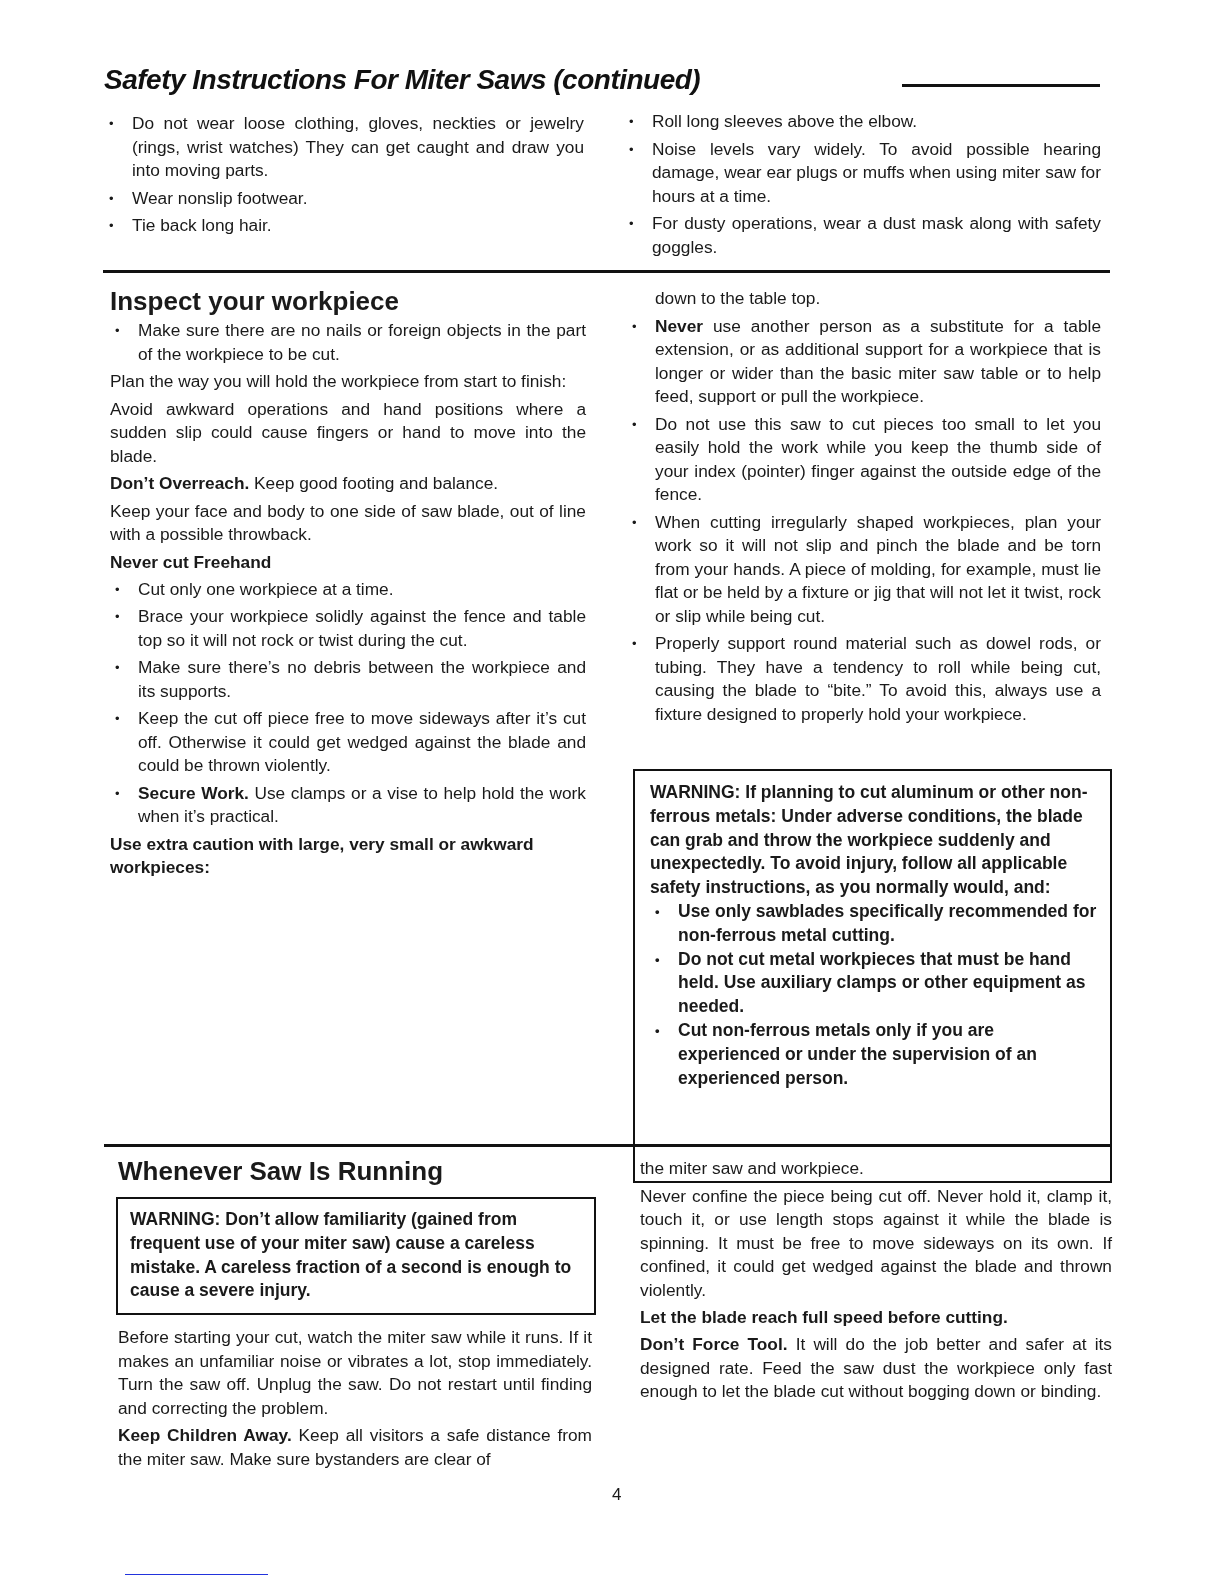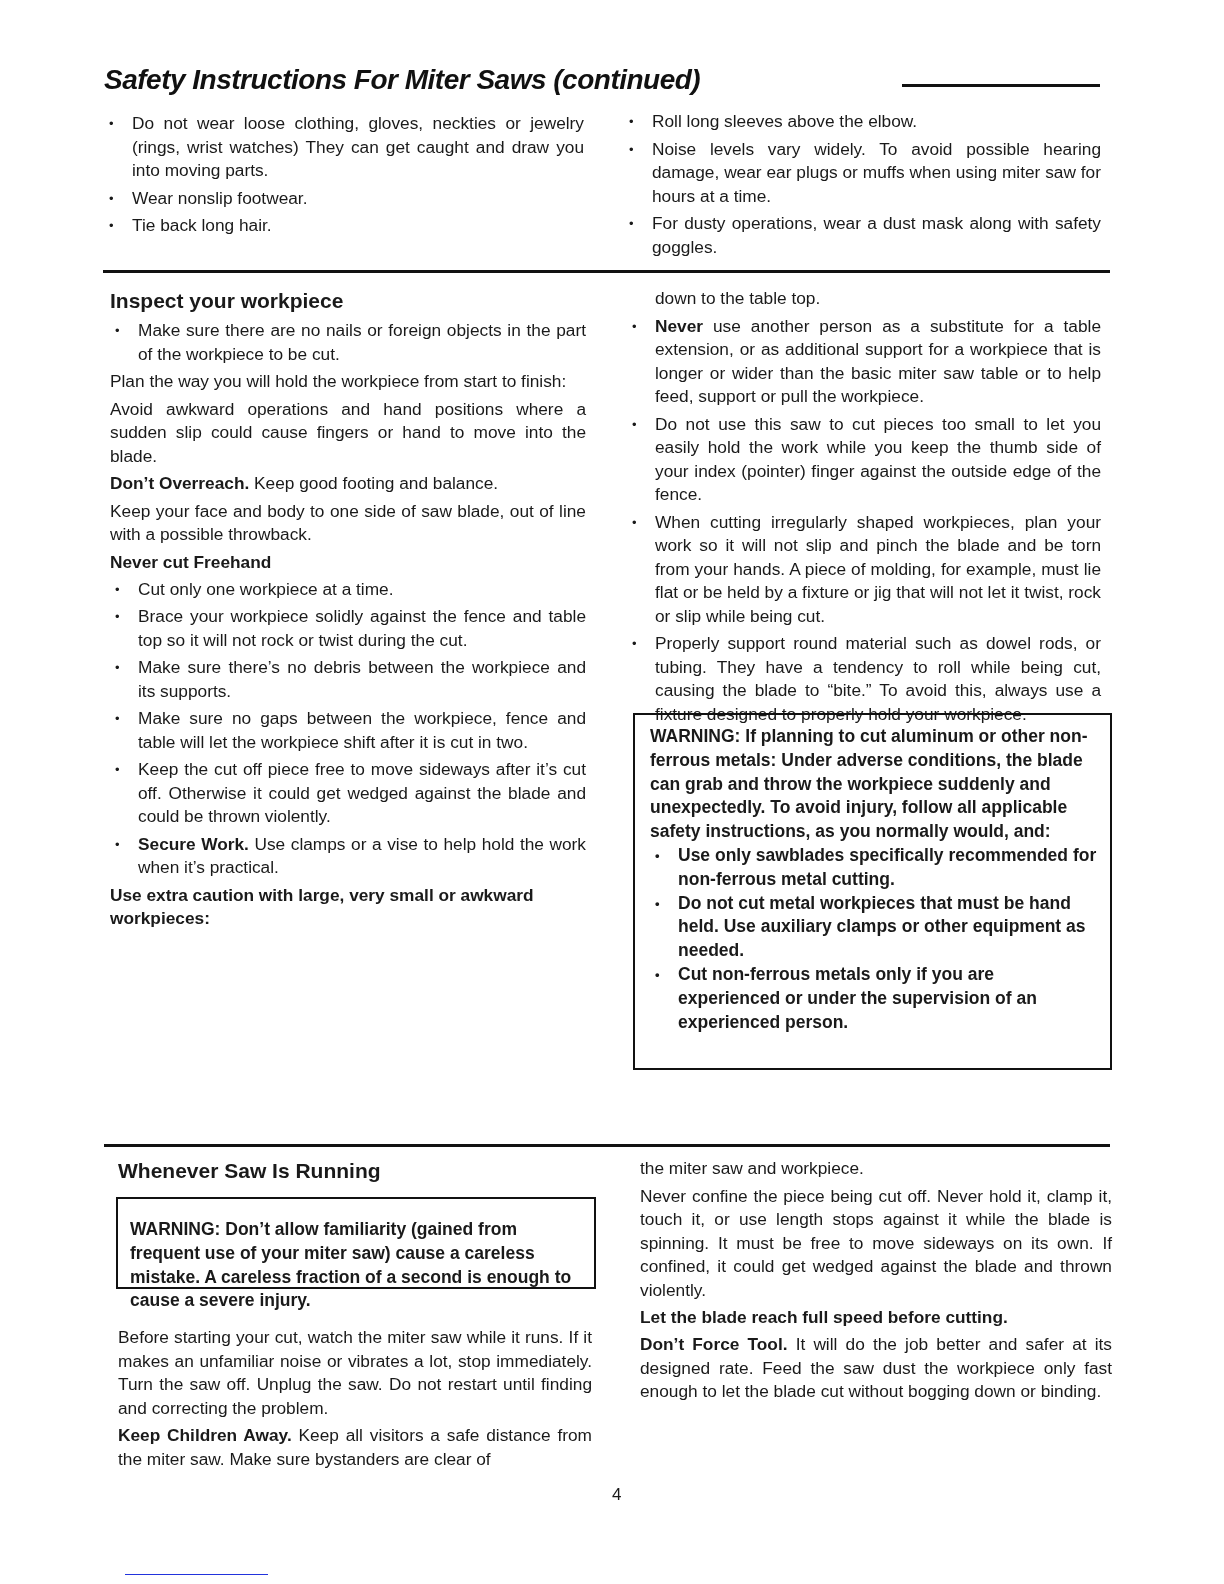--- a/index.html
+++ b/index.html
@@ -6,21 +6,21 @@
   body { width: 1224px; height: 1584px; position: relative; overflow: hidden;
          font-family: "Liberation Sans", sans-serif; color: #1a1a1a; }
   .abs { position: absolute; }
   .title { left: 104px; top: 64px; font-size: 28px; font-weight: bold; font-style: italic;
            letter-spacing: -0.5px; color: #111; white-space: nowrap; }
   .title-rule { left: 902px; top: 84px; width: 198px; height: 3px; background: #111; }
   .col { position: absolute; font-size: 17.3px; line-height: 23.5px; }
   .bul { position: relative; padding-left: 28px; margin: 0 0 4px 0; text-align: justify; }
   .bul::before { content: "\2022"; position: absolute; left: 5px; top: 0; font-size: 13px; }
   .p { margin: 0 0 4px 0; text-align: justify; }
-  .h2 { font-size: 21px; font-weight: bold; margin: 0 0 5px 0; line-height: 26px; }
+  .h2 { font-size: 26px; font-weight: bold; margin: 0 0 5px 0; line-height: 26px; }
   .hb { font-weight: bold; margin: 0 0 4px 0; line-height: 23px; }
   .rule { position: absolute; height: 3px; background: #111; }
   .warn { position: absolute; border: 2px solid #111; box-sizing: border-box; font-weight: bold;
           font-size: 17.5px; line-height: 23.8px; }
   .warn .bul { margin: 0; text-align: left; }
   .pagenum { left: 612px; top: 1485px; font-size: 17px; }
   .blue-line { left: 125px; top: 1574px; width: 143px; height: 1px; background: #2233dd; }
 </style>
 </head>
 <body>
@@ -46,47 +46,46 @@
   <div class="h2">Inspect your workpiece</div>
   <p class="bul">Make sure there are no nails or foreign objects in the part of the workpiece to be cut.</p>
   <p class="p">Plan the way you will hold the workpiece from start to finish:</p>
   <p class="p">Avoid awkward operations and hand positions where a sudden slip could cause fingers or hand to move into the blade.</p>
   <p class="p"><b>Don’t Overreach.</b><span> Keep good footing and balance.</span></p>
   <p class="p">Keep your face and body to one side of saw blade, out of line with a possible throwback.</p>
   <p class="hb">Never cut Freehand</p>
   <p class="bul">Cut only one workpiece at a time.</p>
   <p class="bul">Brace your workpiece solidly against the fence and table top so it will not rock or twist during the cut.</p>
   <p class="bul">Make sure there’s no debris between the workpiece and its supports.</p>
-  <p class="bul">Make sure no gaps between the workpiece, fence and table will let the workpiece shift after it is cut in two.</p>
   <p class="bul">Keep the cut off piece free to move sideways after it’s cut off. Otherwise it could get wedged against the blade and could be thrown violently.</p>
   <p class="bul"><b>Secure Work.</b><span> Use clamps or a vise to help hold the work when it’s practical.</span></p>
   <p class="hb">Use extra caution with large, very small or awkward workpieces:</p>
 </div>
 
 <div class="col" style="left:627px; top:287px; width:474px;">
   <p class="p" style="padding-left:28px;">down to the table top.</p>
   <p class="bul"><b>Never</b><span> use another person as a substitute for a table extension, or as additional support for a workpiece that is longer or wider than the basic miter saw table or to help feed, support or pull the workpiece.</span></p>
   <p class="bul">Do not use this saw to cut pieces too small to let you easily hold the work while you keep the thumb side of your index (pointer) finger against the outside edge of the fence.</p>
   <p class="bul">When cutting irregularly shaped workpieces, plan your work so it will not slip and pinch the blade and be torn from your hands. A piece of molding, for example, must lie flat or be held by a fixture or jig that will not let it twist, rock or slip while being cut.</p>
   <p class="bul">Properly support round material such as dowel rods, or tubing. They have a tendency to roll while being cut, causing the blade to “bite.” To avoid this, always use a fixture designed to properly hold your workpiece.</p>
 </div>
 
-<div class="warn" style="left:633px; top:713px; width:479px; height:357px; padding:10px 12px 0 15px;">
+<div class="warn" style="left:633px; top:769px; width:479px; height:414px; padding:10px 12px 0 15px;">
   <p class="p" style="text-align:left; margin:0;">WARNING: If planning to cut aluminum or other non-ferrous metals: Under adverse conditions, the blade can grab and throw the workpiece suddenly and unexpectedly. To avoid injury, follow all applicable safety instructions, as you normally would, and:</p>
   <p class="bul">Use only sawblades specifically recommended for non-ferrous metal cutting.</p>
   <p class="bul">Do not cut metal workpieces that must be hand held. Use auxiliary clamps or other equipment as needed.</p>
   <p class="bul">Cut non-ferrous metals only if you are experienced or under the supervision of an experienced person.</p>
 </div>
 
 <div class="rule" style="left:104px; top:1144px; width:1006px;"></div>
 
 <div class="col" style="left:118px; top:1158px; width:474px;">
   <div class="h2">Whenever Saw Is Running</div>
 </div>
-<div class="warn" style="left:116px; top:1197px; width:480px; height:92px; padding:19px 10px 0 12px;">
+<div class="warn" style="left:116px; top:1197px; width:480px; height:118px; padding:9px 10px 0 12px;">
   <p class="p" style="text-align:left; margin:0;">WARNING: Don’t allow familiarity (gained from frequent use of your miter saw) cause a careless mistake. A careless fraction of a second is enough to cause a severe injury.</p>
 </div>
 <div class="col" style="left:118px; top:1326px; width:474px;">
   <p class="p">Before starting your cut, watch the miter saw while it runs. If it makes an unfamiliar noise or vibrates a lot, stop immediately. Turn the saw off. Unplug the saw. Do not restart until finding and correcting the problem.</p>
   <p class="p"><b>Keep Children Away.</b><span> Keep all visitors a safe distance from the miter saw. Make sure bystanders are clear of</span></p>
 </div>
 
 <div class="col" style="left:640px; top:1157px; width:472px;">
   <p class="p">the miter saw and workpiece.</p>
   <p class="p">Never confine the piece being cut off. Never hold it, clamp it, touch it, or use length stops against it while the blade is spinning. It must be free to move sideways on its own. If confined, it could get wedged against the blade and thrown violently.</p>

